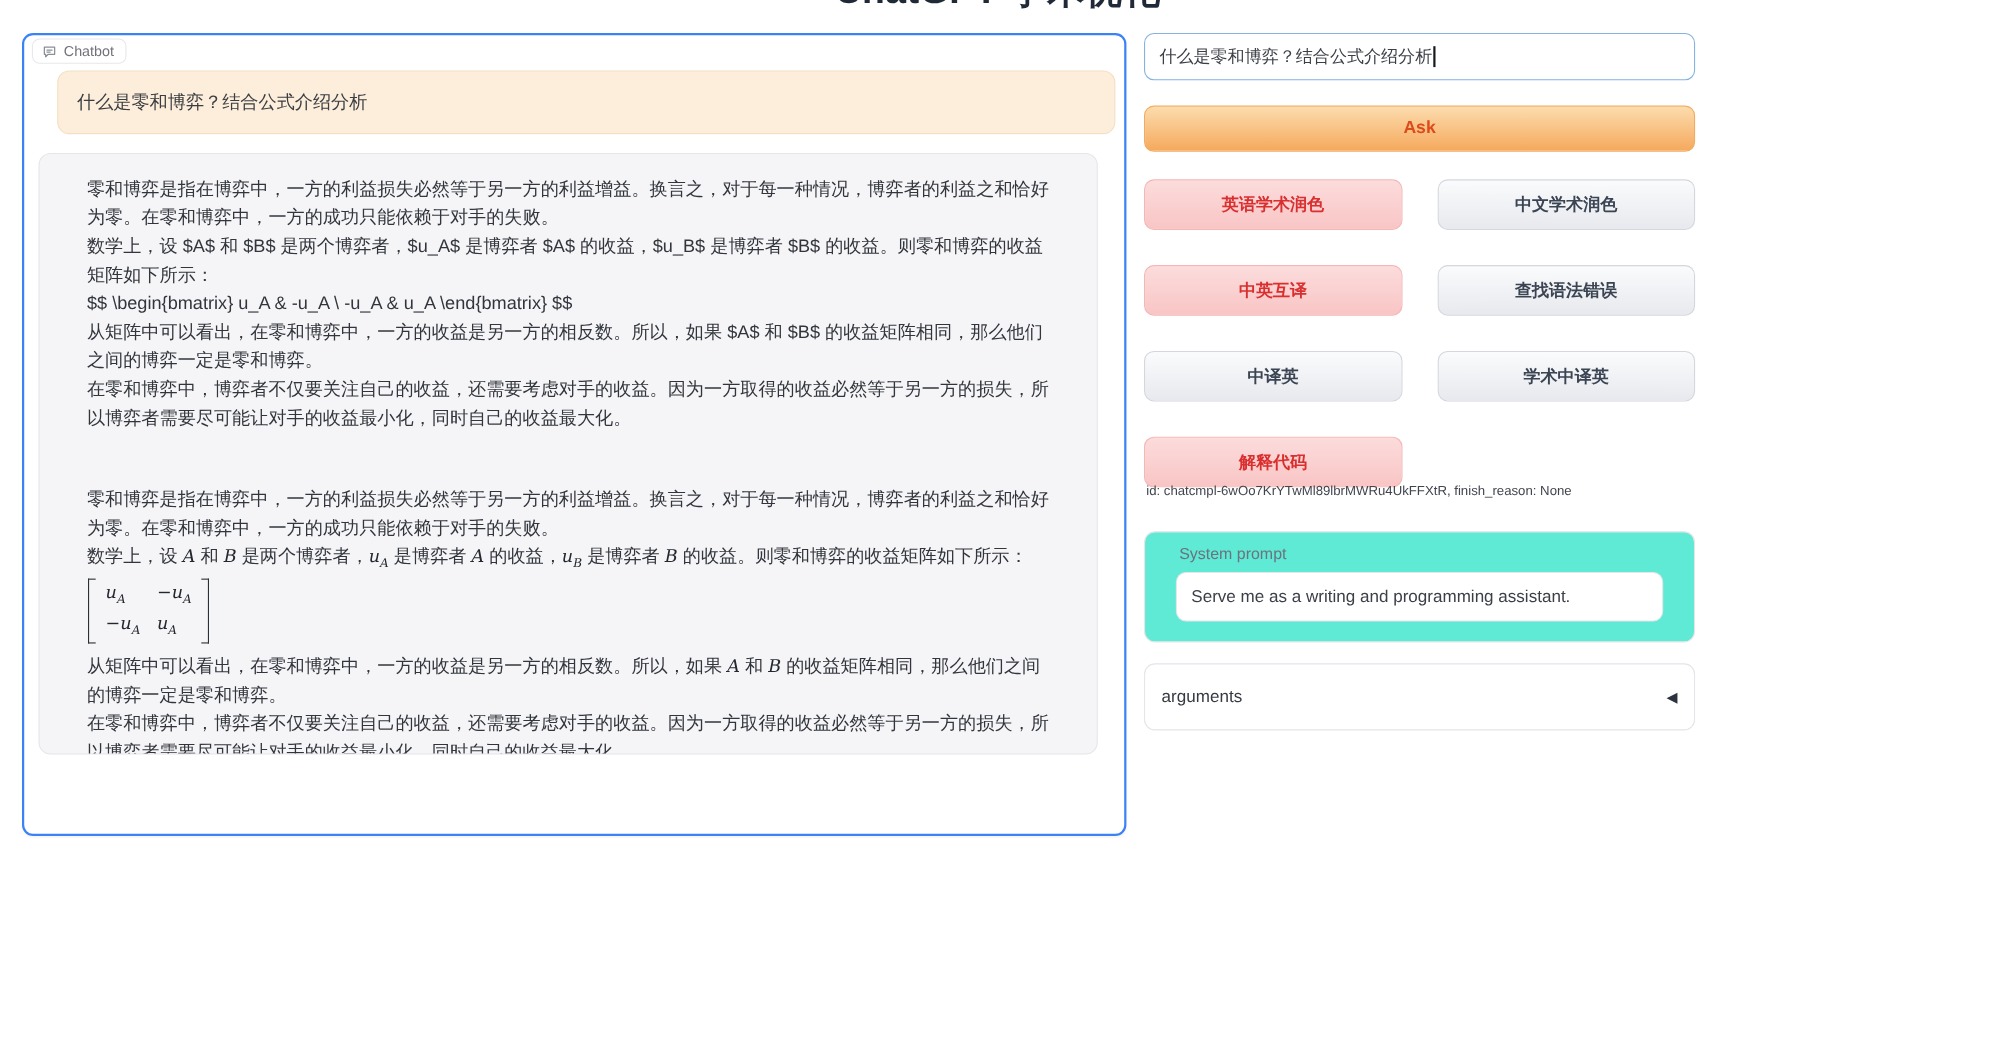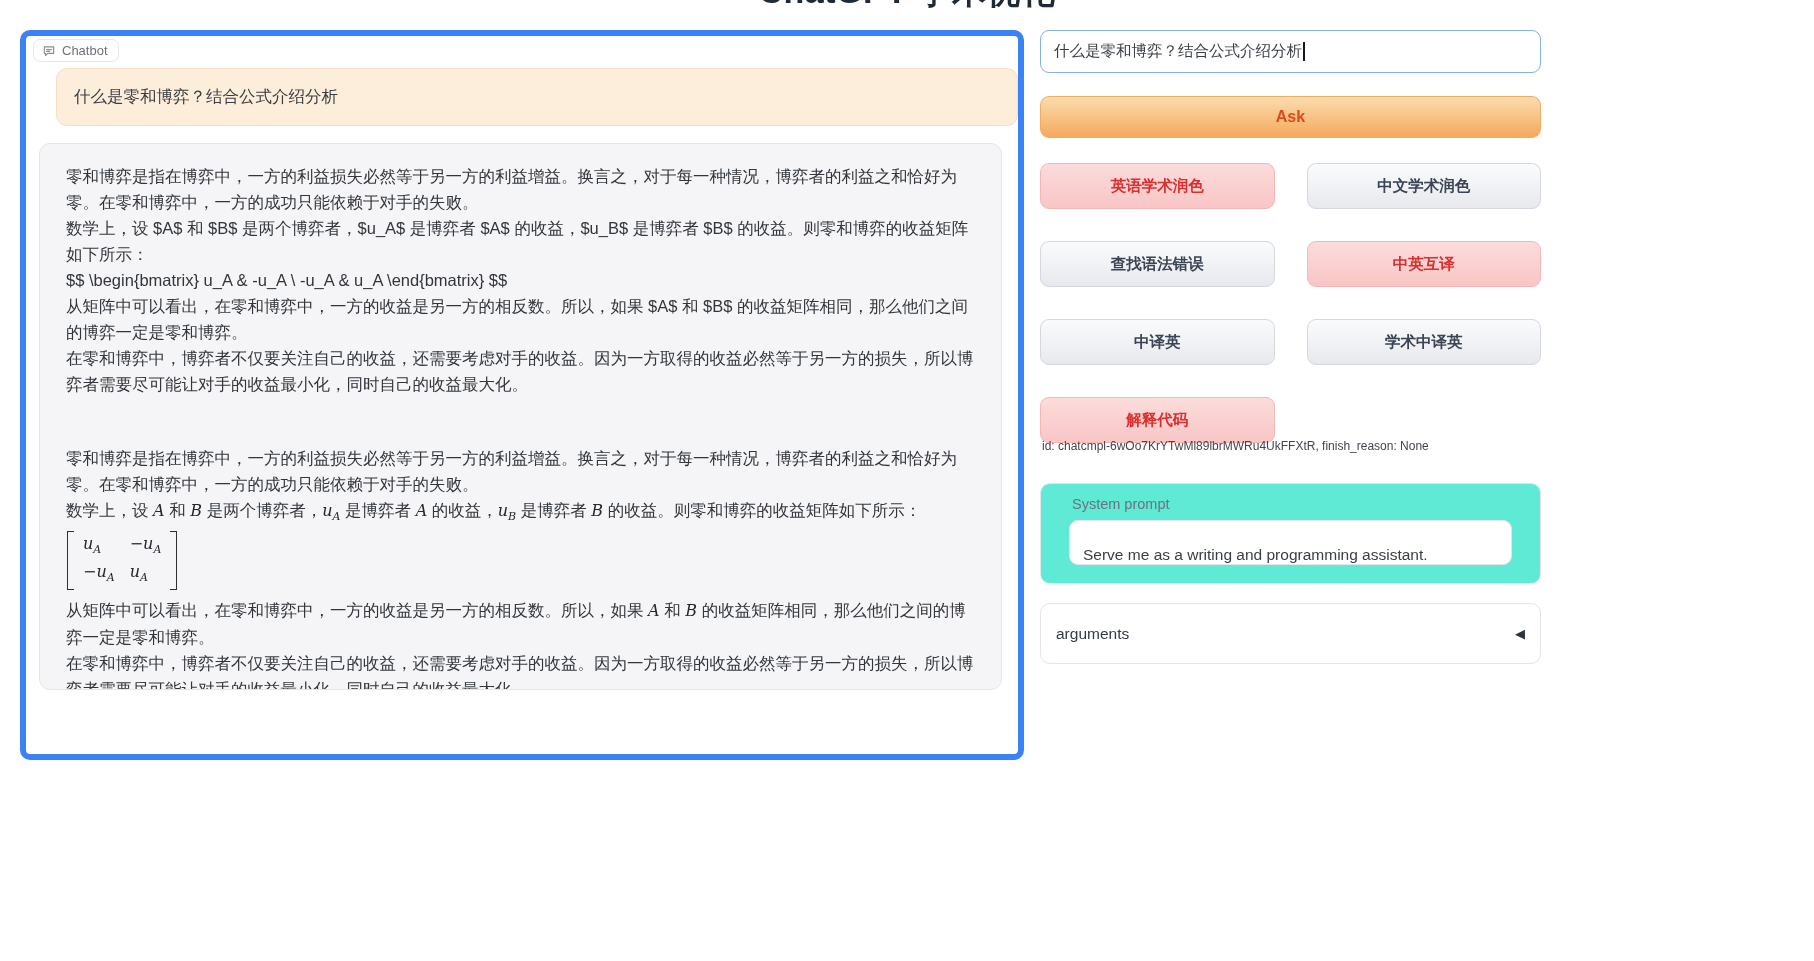--- a/index.html
+++ b/index.html
@@ -13,21 +13,21 @@
   
   .page-title {
     position:absolute; top:-31px; left:0; width:100%; margin:0;
     text-align:center; font-size:34px; font-weight:700; color:#1f2937;
     letter-spacing:.5px; white-space:nowrap;
   }
 
   
   .chat-panel {
     position:absolute; left:20px; top:30px; width:1004px; height:730px;
-    background:#fff; border:6px solid #3b82f6; border-radius:10px;
+    background:#fff; border:2px solid #3b82f6; border-radius:10px;
     box-shadow:0 1px 2px rgba(0,0,0,.04);
   }
   .chip {
     position:absolute; top:3px; left:7px; z-index:2;
     display:flex; align-items:center; gap:6px;
     background:#fff; border:1px solid #e8e8ec; border-radius:7px;
     padding:3px 10px 3px 8px; font-size:13px; color:#71717a;
   }
   .chip svg { display:block; }
 
@@ -35,21 +35,21 @@
     position:absolute; left:30px; top:32px; width:962px; height:58px;
     background:#fdeedb; border:1px solid #f3e0c3; border-radius:11px;
     display:flex; align-items:center; padding:0 17px;
     font-size:16.5px; color:#3a3d42;
   }
   .bubble-user p { margin:0; }
 
   .bubble-bot {
     position:absolute; left:13px; top:107px; width:963px; height:547px;
     background:#f5f5f7; border:1px solid #e6e6ea; border-radius:11px;
-    padding:19px 26px; overflow:hidden;
+    padding:19px 43px; overflow:hidden;
     font-size:16.5px; line-height:26px; color:#32363c;
   }
   .bubble-bot p { margin:0; }
   .block-gap { height:48px; }
 
   
   .mv { font-family:"DejaVu Serif","Liberation Serif",serif; font-style:italic; font-size:16px; color:#23272e; }
   sub.ms { font-family:"DejaVu Serif","Liberation Serif",serif; font-style:italic; font-size:11px; color:#23272e; }
 
   .matrix { display:inline-flex; align-items:stretch; margin:1px 0 1px 1px; }
@@ -100,21 +100,21 @@
   .status {
     position:absolute; top:439px; left:2px; margin:0;
     font-size:12px; color:#41454e;
   }
 
   .sys-box {
     position:absolute; top:483px; left:0; width:100%; height:101px;
     border:1px solid #e5e5ea; border-radius:10px; background:#5eead4; padding:11px 28px;
   }
   .sys-label { display:block; font-size:14.5px; color:#6b7280; margin:1px 0 8px 3px; }
-  .sys-input { height:45px; border:1px solid #e5e5ea;align-items:flex-end; }
+  .sys-input { height:45px; border:1px solid #e5e5ea; }
 
   .accordion {
     position:absolute; top:603px; left:0; width:100%; height:61px;
     border:1px solid #e5e5ea; border-radius:10px; background:#fff;
     display:flex; align-items:center; justify-content:space-between;
     padding:0 15px; font-size:15.5px; color:#353a43; cursor:pointer;
   }
   .tri { font-size:13px; color:#2d333c; }
 </style>
 </head>
@@ -174,22 +174,22 @@
   <div class="textbox question-box">
     <span>什么是零和博弈？结合公式介绍分析</span>
       <i class="caret"></i>
   </div>
 
   <button class="ask-btn">Ask</button>
 
   <div class="btn-grid">
     <button class="fn-btn red">英语学术润色</button>
     <button class="fn-btn gray">中文学术润色</button>
+    <button class="fn-btn red">中英互译</button>
     <button class="fn-btn gray">查找语法错误</button>
-    <button class="fn-btn red">中英互译</button>
     <button class="fn-btn gray">中译英</button>
     <button class="fn-btn gray">学术中译英</button>
     <button class="fn-btn red">解释代码</button>
   </div>
 
   <p class="status">id: chatcmpl-6wOo7KrYTwMl89lbrMWRu4UkFFXtR, finish_reason: None</p>
 
   <div class="sys-box">
     <label class="sys-label">System prompt</label>
     <div class="textbox sys-input">

